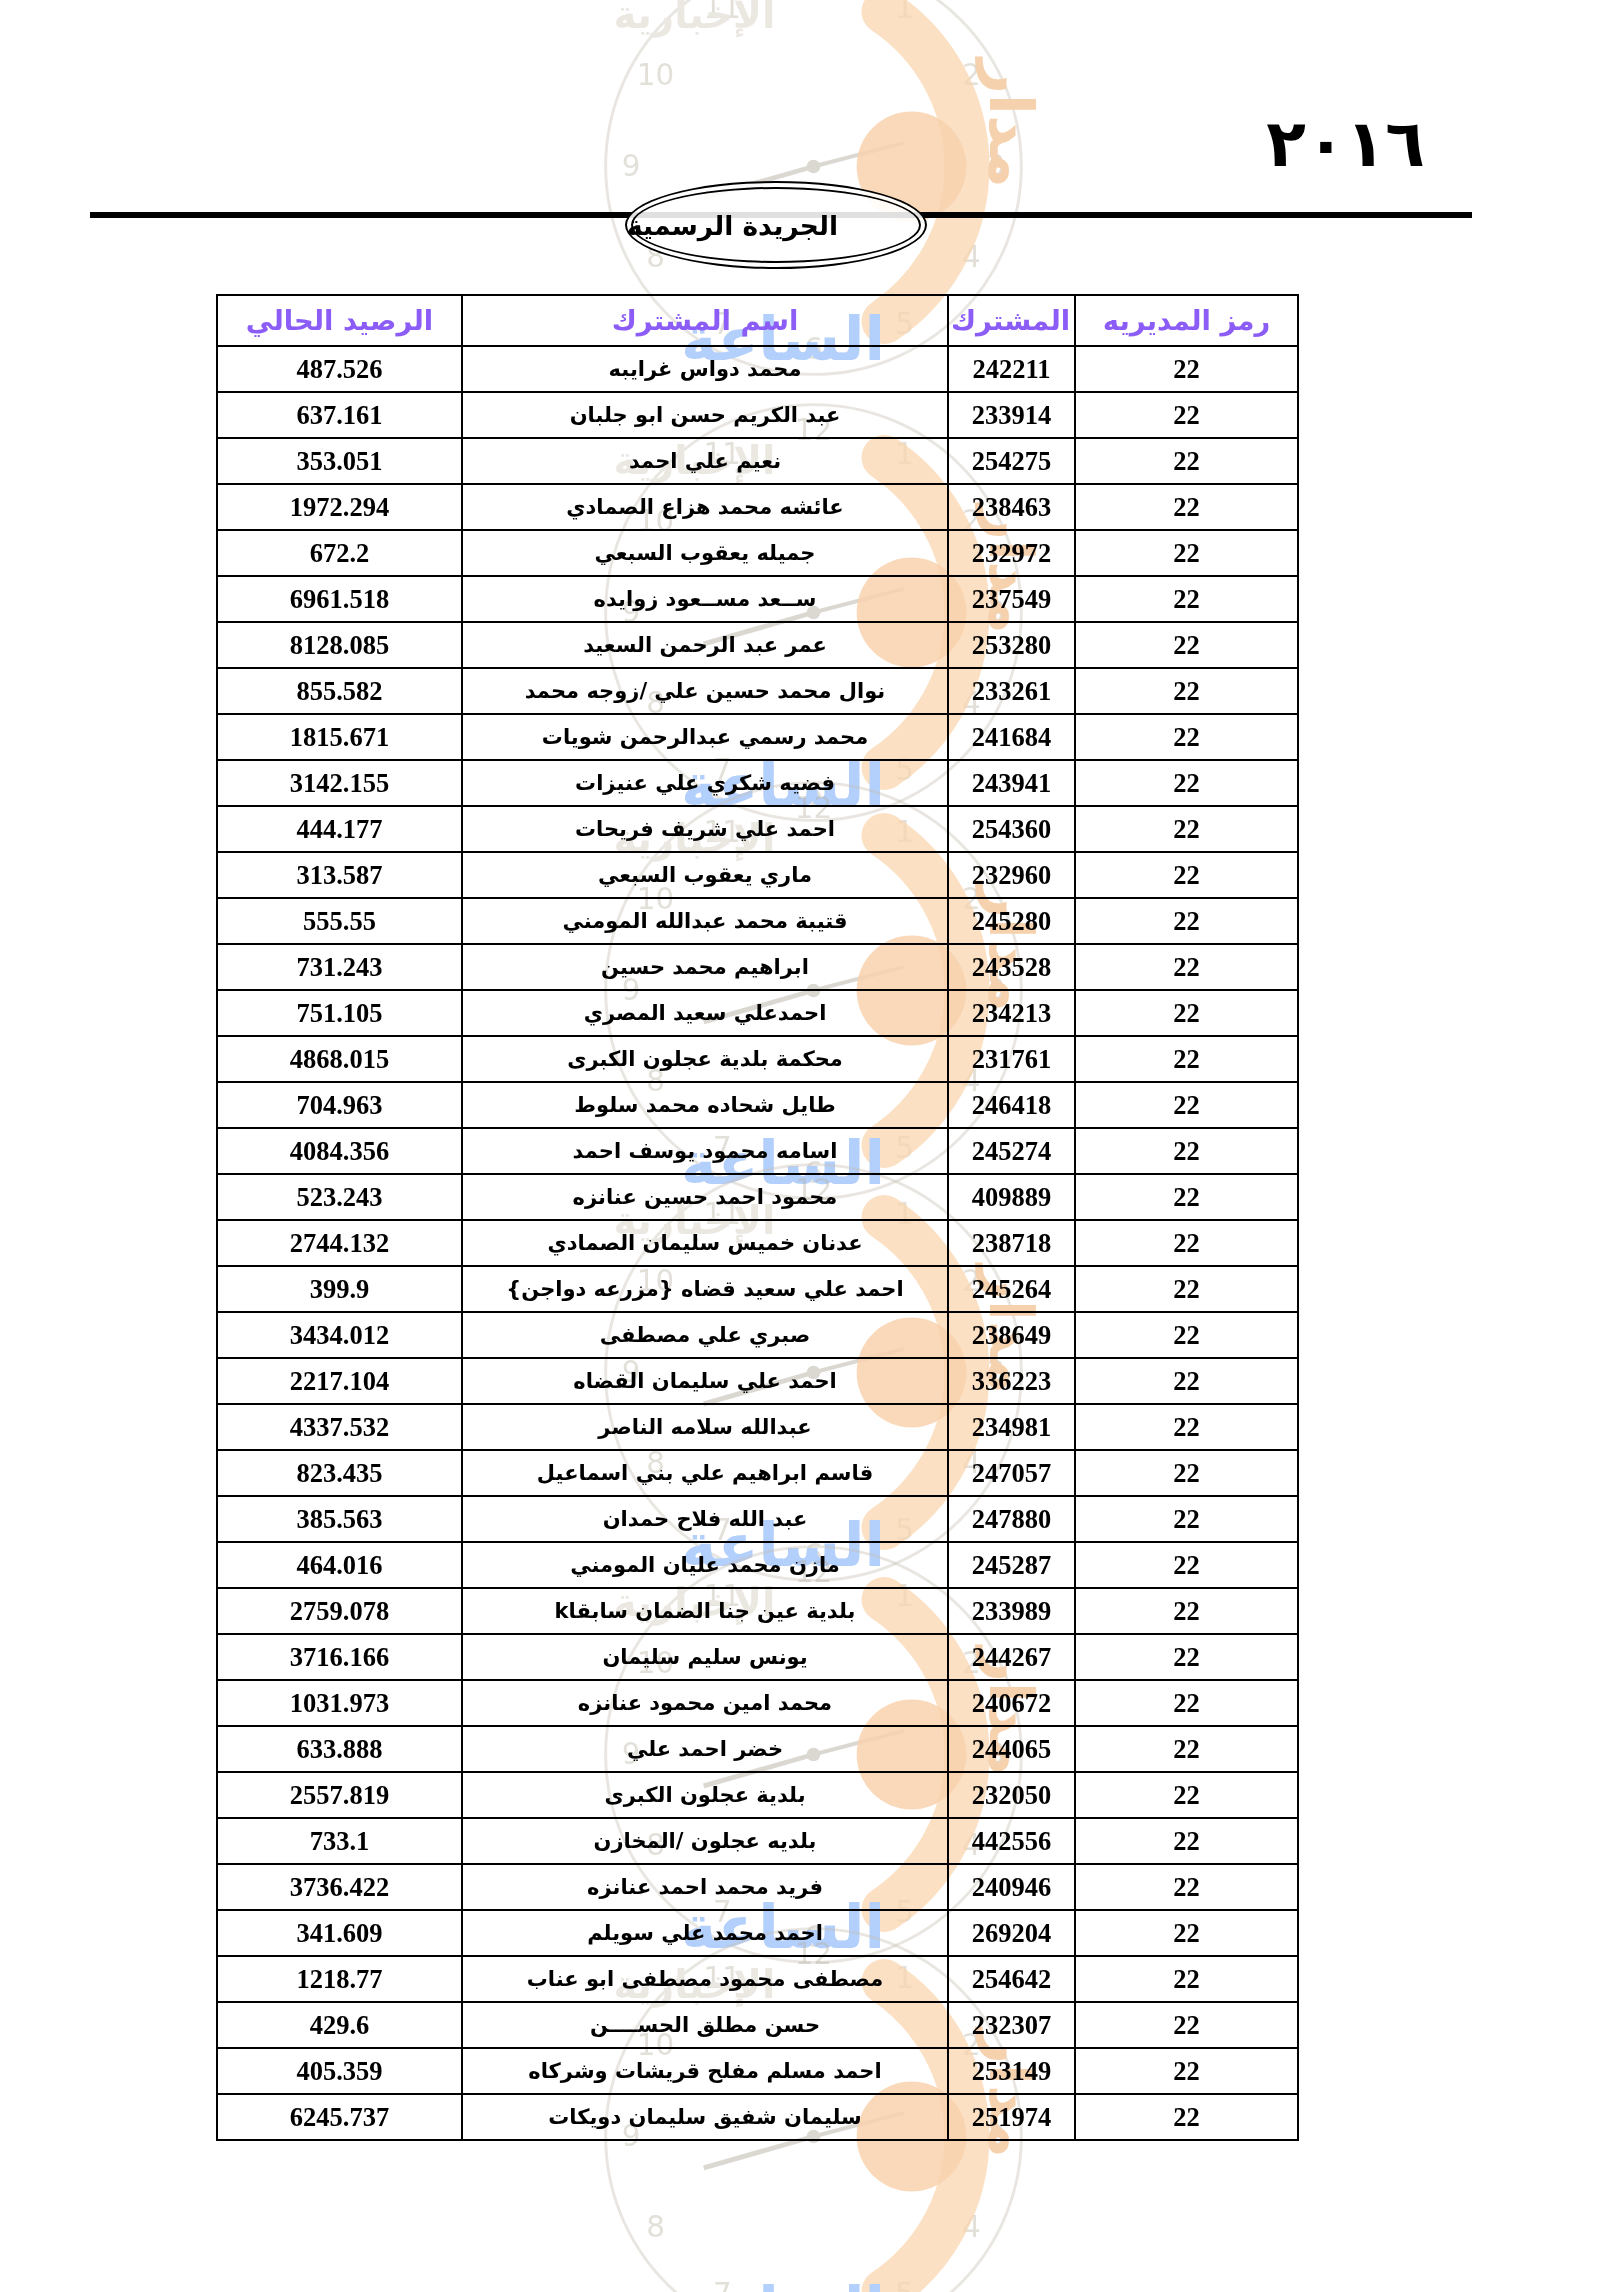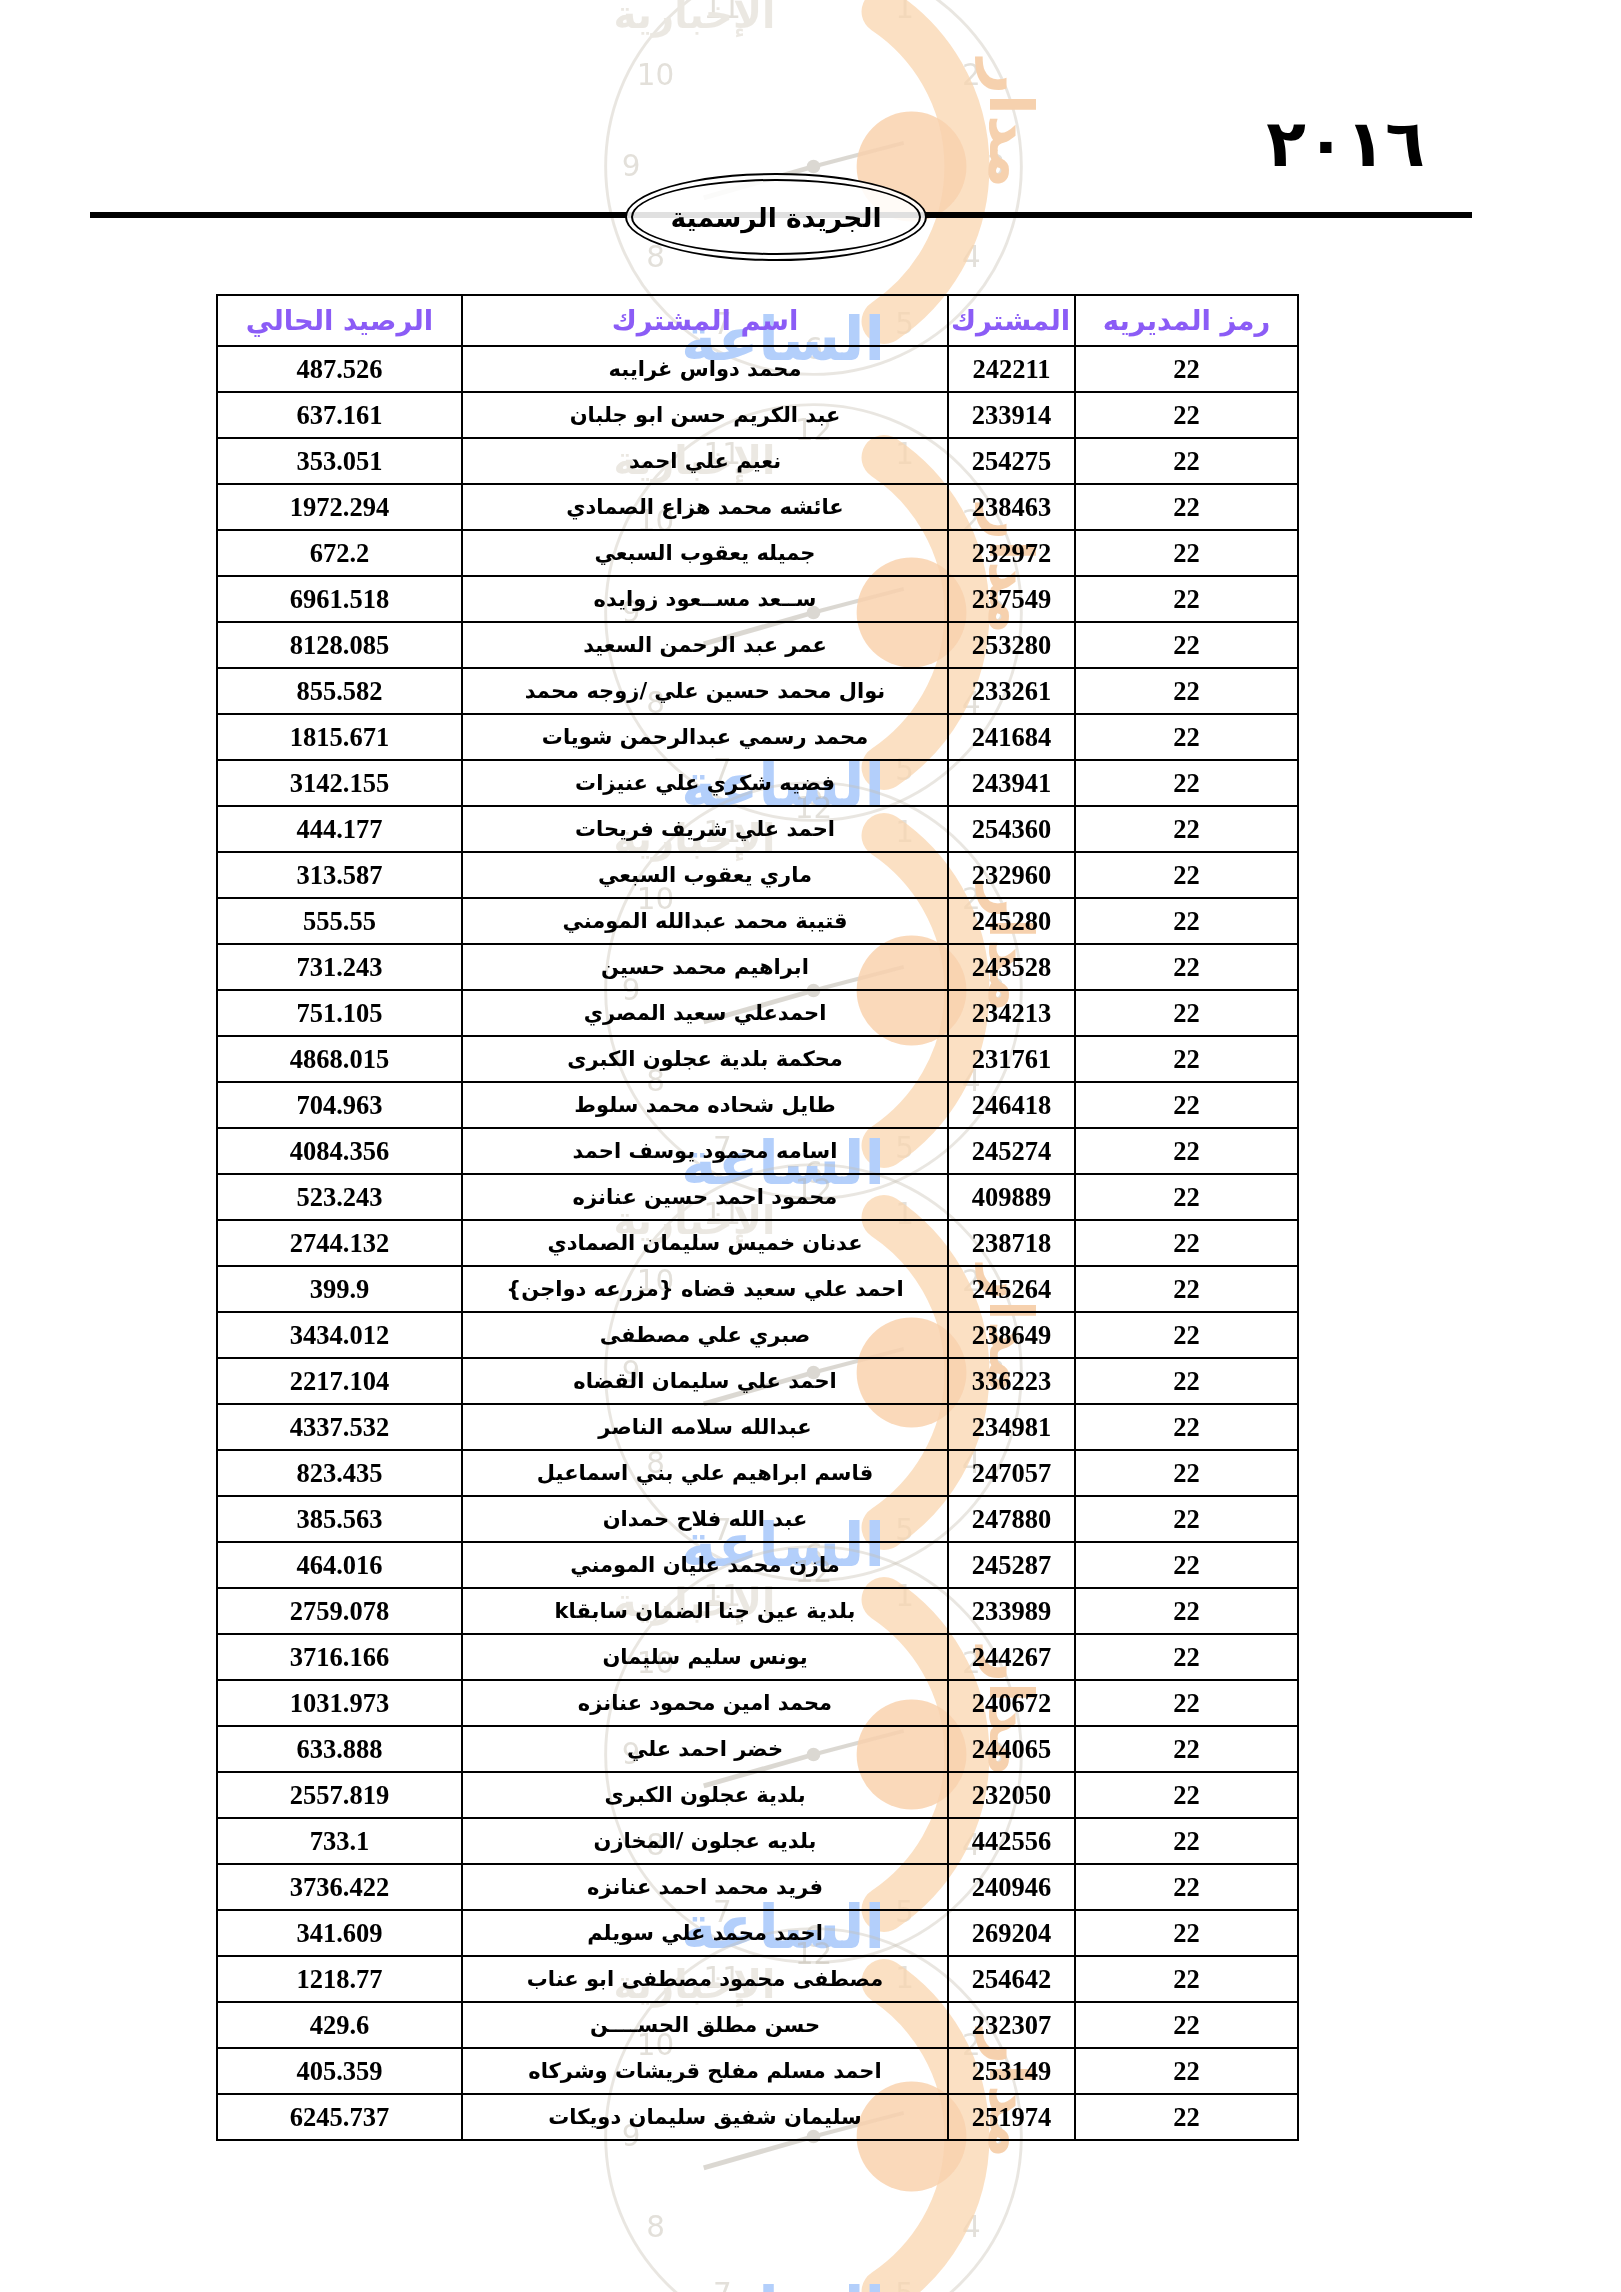--- a/index.html
+++ b/index.html
@@ -26,24 +26,24 @@
   
   .year{
     position:absolute;top:106px;right:196px;z-index:2;
     font-size:65px;font-weight:bold;color:#000;letter-spacing:3.9px;
   }
   .rule{
     position:absolute;top:212px;left:90px;width:1382px;height:5.9px;
     background:#000;z-index:1;
   }
   .oval{
-    position:absolute;top:173px;left:625px;width:298px;height:84px;
+    position:absolute;top:181px;left:625px;width:298px;height:84px;
     border:2px solid #000;border-radius:50%;z-index:2;
     background:rgba(255,255,255,0.88);
-    display:flex;align-items:center;justify-content:center;
+    display:flex;align-items:center;justify-content:flex-start;
   }
   .oval::after{
     content:"";position:absolute;inset:3.9px;border:2px solid #000;border-radius:50%;
   }
   .oval span{font-size:26.5px;font-weight:bold;color:#000;direction:rtl;}
   
   table.gazette{
     position:absolute;top:294px;left:216px;width:1082px;z-index:2;
     border-collapse:collapse;direction:rtl;table-layout:fixed;
     background:transparent;

